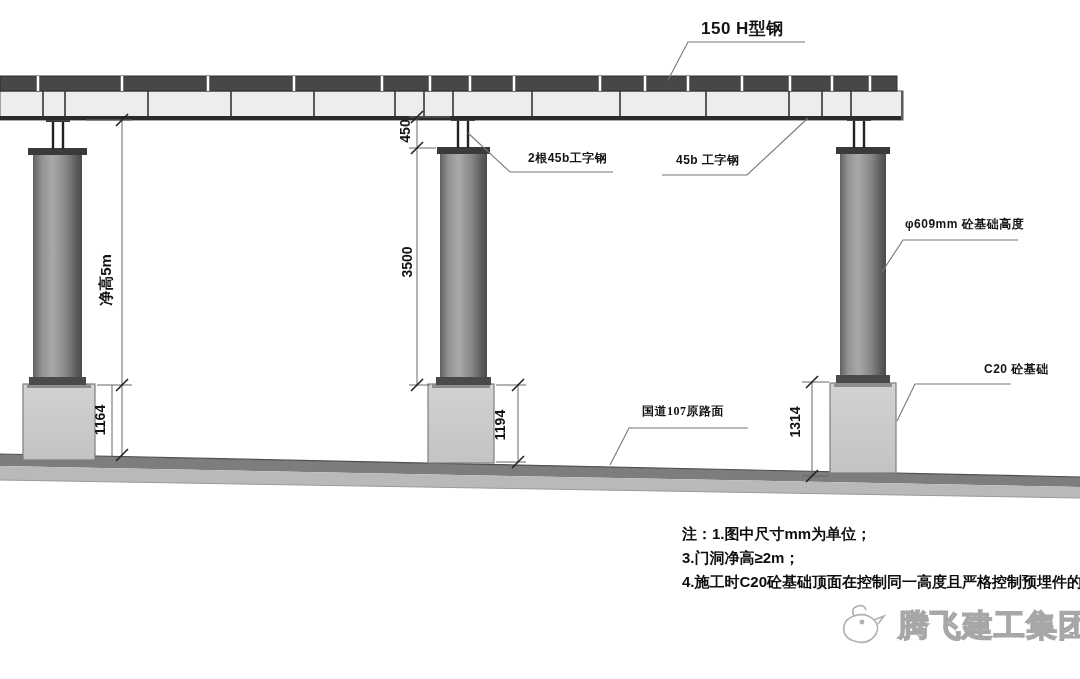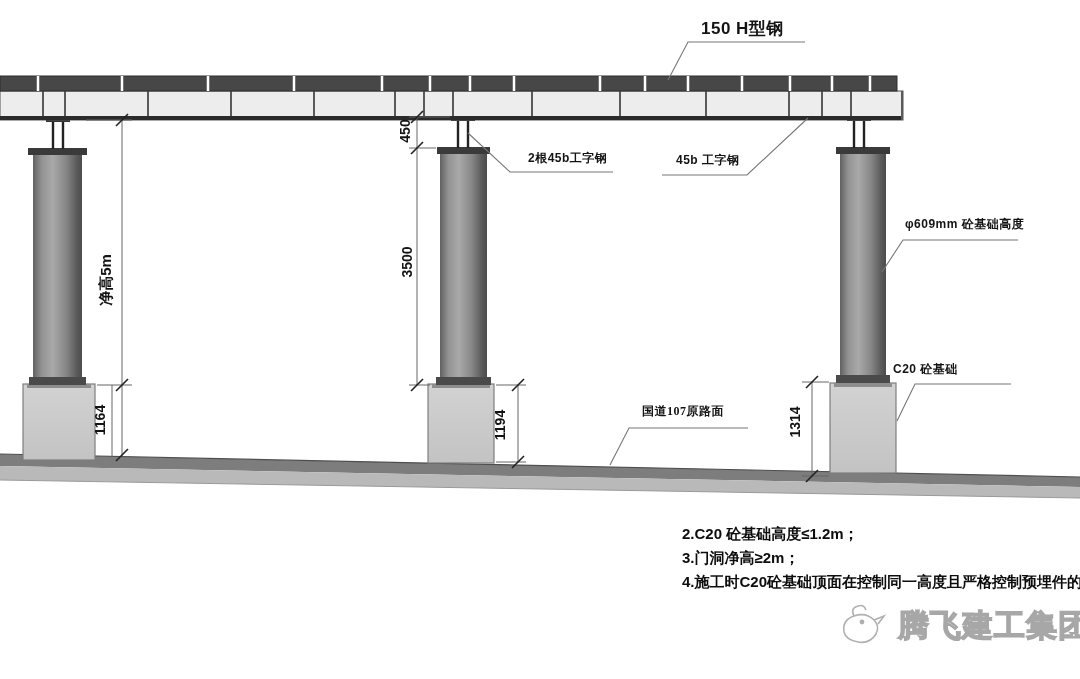--- a/index.html
+++ b/index.html
@@ -181,32 +181,32 @@
       <polyline points="882,272 903,240 1018,240"></polyline>
       <polyline points="897,421 915,384 1011,384"></polyline>
       <polyline points="610,465 629,428 748,428"></polyline>
     </g>
   </svg>
 
   <div class="lbl" style="left:701px;top:17px;font-size:17px;">150 H型钢</div>
   <div class="lbl" style="left:528px;top:150px;">2根45b工字钢</div>
   <div class="lbl" style="left:676px;top:152px;">45b 工字钢</div>
   <div class="lbl" style="left:905px;top:216px;">φ609mm 砼基础高度</div>
-  <div class="lbl" style="left:893px;top:361px;">C20 砼基础</div>
+  <div class="lbl" style="left:984px;top:361px;">C20 砼基础</div>
   <div class="lbl" style="left:642px;top:403px;font-family:Liberation Serif, serif;">国道107原路面</div>
 
   <div class="vdim" style="left:106px;top:280px;font-size:15px;">净高5m</div>
   <div class="vdim" style="left:100px;top:420px;">1164</div>
   <div class="vdim" style="left:405px;top:131px;">450</div>
   <div class="vdim" style="left:407px;top:262px;">3500</div>
   <div class="vdim" style="left:500px;top:425px;">1194</div>
   <div class="vdim" style="left:795px;top:422px;">1314</div>
 
   <div id="notes">
-    <div class="note-line">2.C20 砼基础高度≤1.2m；</div>
+    <div class="note-line">注：1.图中尺寸mm为单位；</div>
     <div class="note-line">3.门洞净高≥2m；</div>
     <div class="note-line">4.施工时C20砼基础顶面在控制同一高度且严格控制预埋件的位置；</div>
   </div>
 
   <div id="watermark">
     <svg width="58" height="48" viewBox="0 0 58 48">
       <g fill="none" stroke="#9a9a9a" stroke-width="1.6">
         <path d="M8,30 Q6,18 18,14 Q30,10 38,18 Q44,24 40,32 Q34,42 22,40 Q10,38 8,30 Z"></path>
         <path d="M18,14 Q14,6 22,4 Q28,2 30,8"></path>
         <path d="M38,18 L48,14 L42,22"></path>

